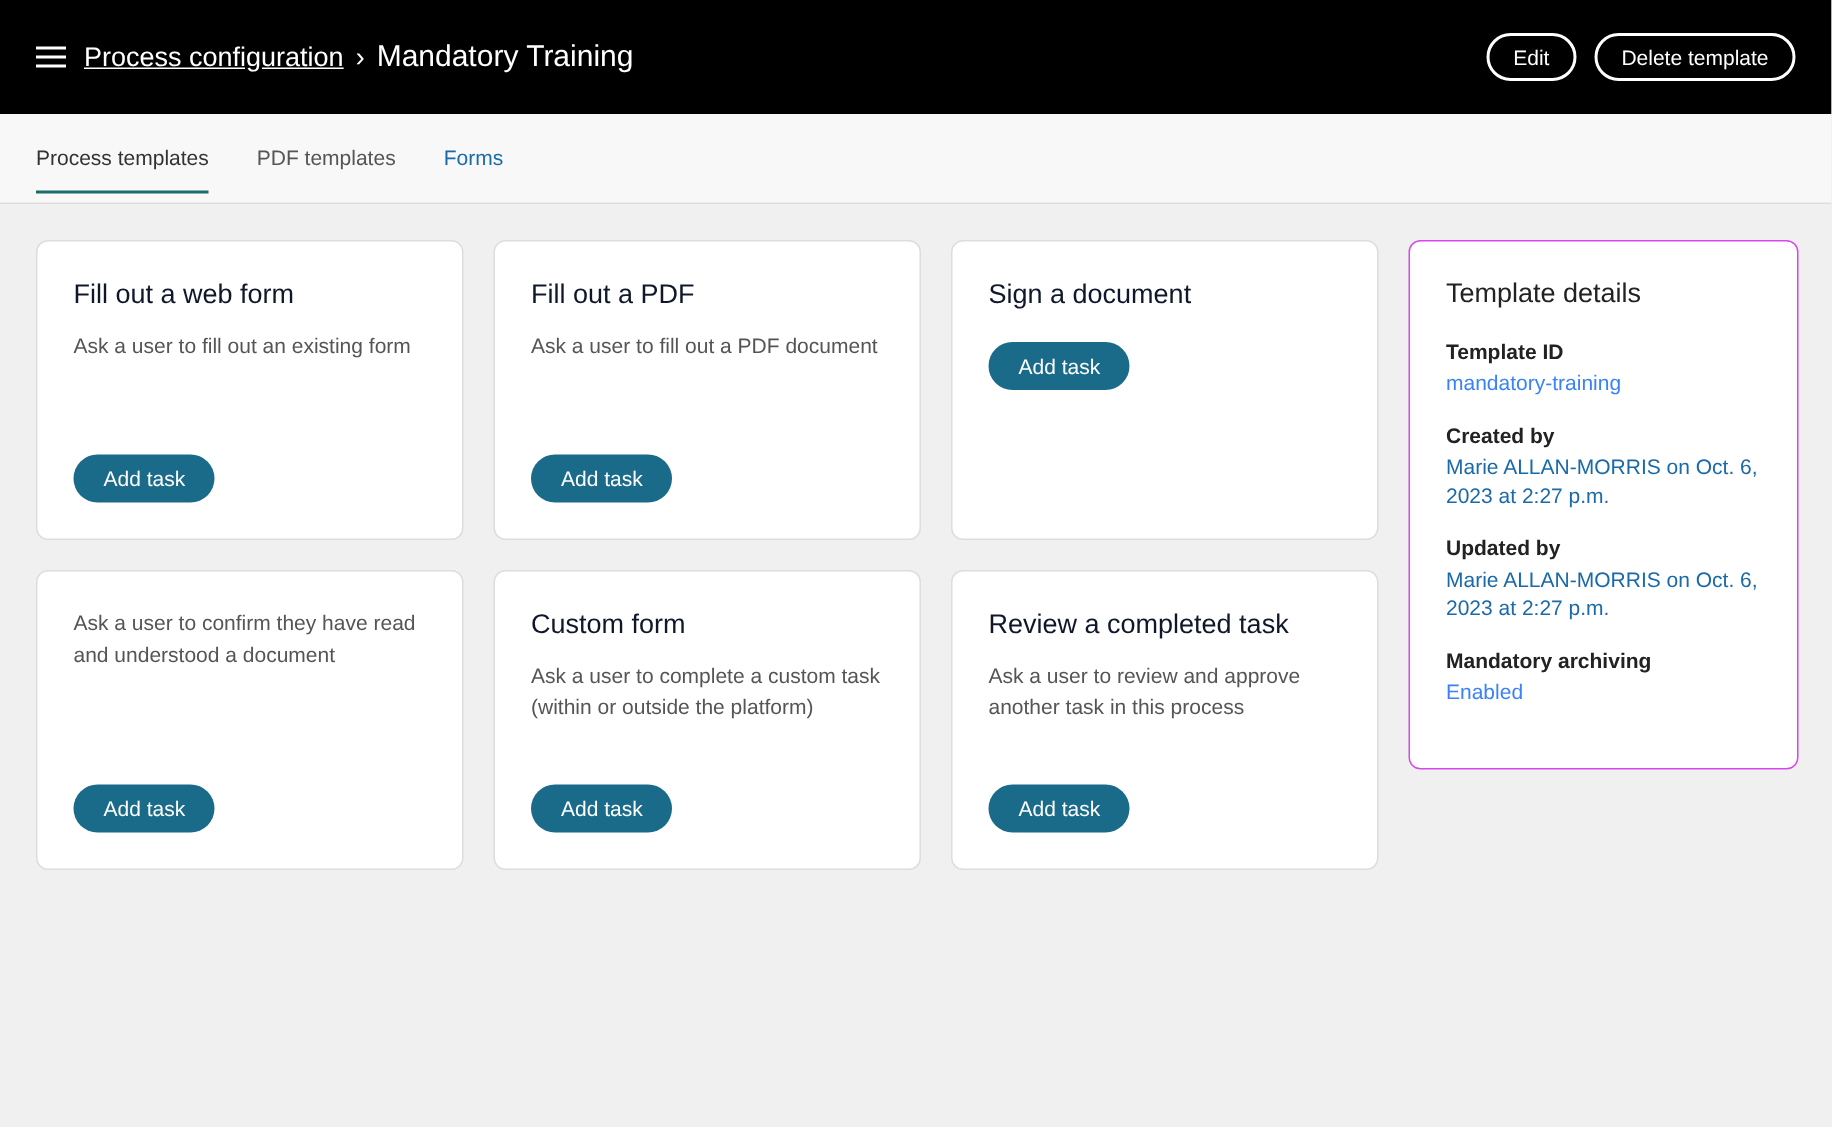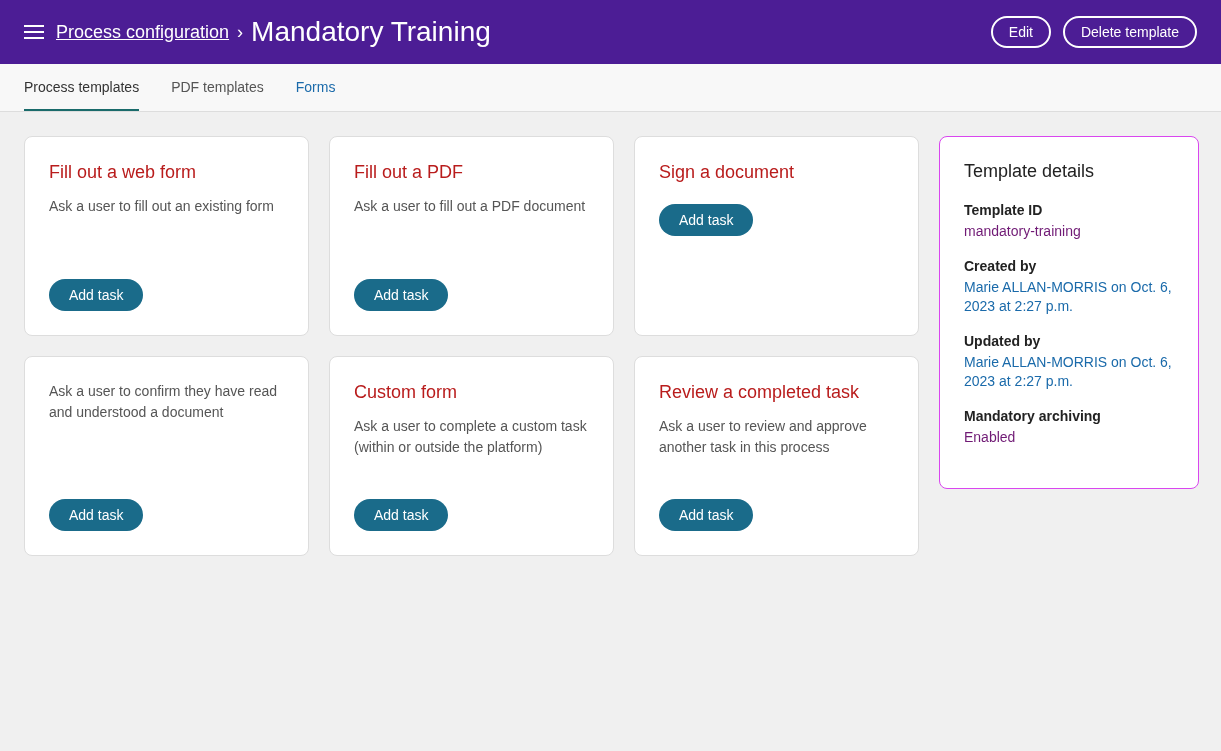--- a/index.html
+++ b/index.html
@@ -1,25 +1,25 @@
 <!DOCTYPE html>
 <html><head>
   <meta charset="utf-8">
   <style>
     * { box-sizing: border-box; margin: 0; padding: 0; }
     body { font-family: Arial, sans-serif; background: #f0f0f0; min-height: 751px; width: 1221px; overflow-x: hidden; }
 
     
     .header {
-      background: #4c1d95;
+      background: #000000;
       display: flex;
       align-items: center;
       justify-content: space-between;
       padding: 0 24px;
-      height: 64px;
+      height: 76px;
     }
     .header-left {
       display: flex;
       align-items: center;
       gap: 12px;
     }
     .hamburger {
       display: flex;
       flex-direction: column;
       gap: 4px;
@@ -43,21 +43,21 @@
       cursor: pointer;
       font-size: 18px;
     }
     .breadcrumb-separator {
       color: white;
       margin: 0 8px;
       font-size: 18px;
     }
     .breadcrumb-current {
       color: white;
-      font-size: 28px;
+      font-size: 20px;
       font-weight: 500;
     }
     .header-right {
       display: flex;
       gap: 12px;
     }
     .btn-outline {
       background: transparent;
       border: 2px solid white;
       color: white;
@@ -68,21 +68,21 @@
       font-weight: 500;
     }
 
     
     .tabs-bar {
       background: #f8f8f8;
       border-bottom: 1px solid #ddd;
       display: flex;
       align-items: center;
       padding: 0 24px;
-      height: 48px;
+      height: 60px;
       gap: 32px;
     }
     .tab {
       font-size: 14px;
       color: #555;
       cursor: pointer;
       padding: 14px 0;
       border-bottom: 2px solid transparent;
       text-decoration: none;
     }
@@ -117,21 +117,21 @@
       padding: 24px;
       display: flex;
       flex-direction: column;
       gap: 12px;
       min-height: 200px;
     }
 
     .card-title {
       font-size: 18px;
       font-weight: 500;
-      color: #b91c1c;
+      color: #0f172a;
       line-height: 1.3;
     }
 
     .card-description {
       font-size: 14px;
       color: #555;
       line-height: 1.5;
       flex: 1;
     }
 
@@ -172,21 +172,21 @@
 
     .detail-label {
       font-weight: bold;
       font-size: 14px;
       color: #222;
       margin-bottom: 4px;
     }
 
     .detail-value {
       font-size: 14px;
-      color: #701a75;
+      color: #3b82f6;
       line-height: 1.4;
     }
 
     .detail-value.link {
       color: #1a6aaa;
     }
   </style>
 </head>
 <body>
 

